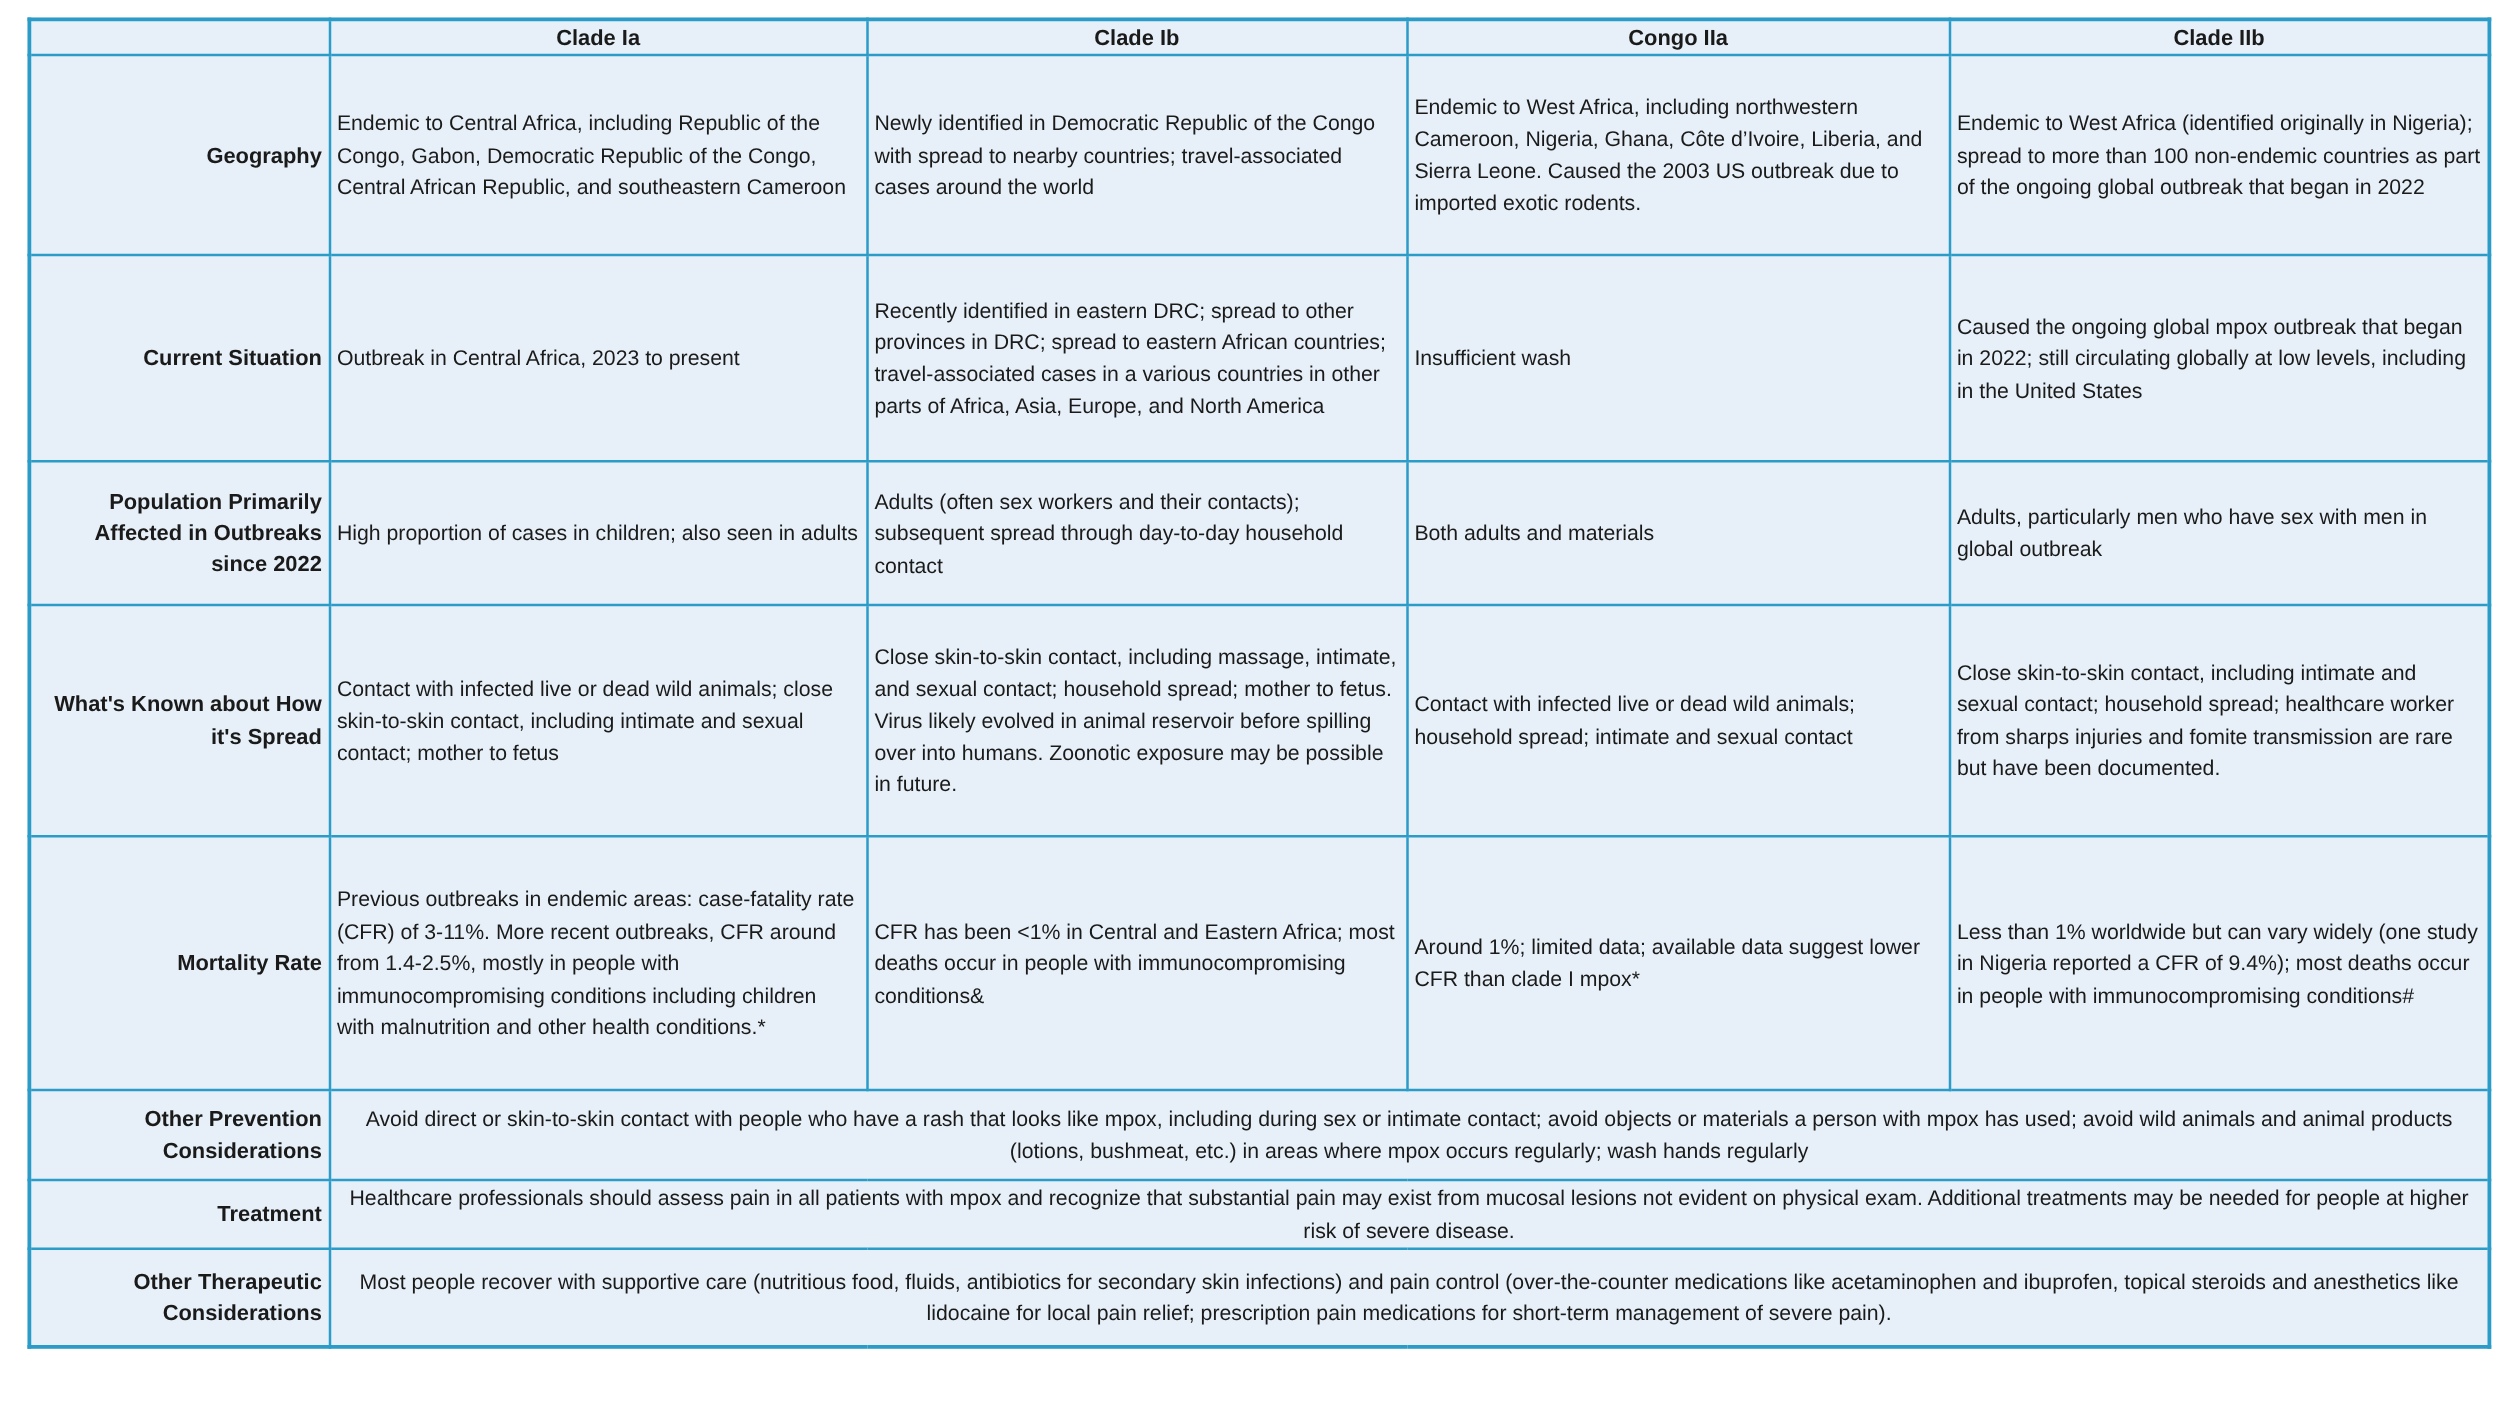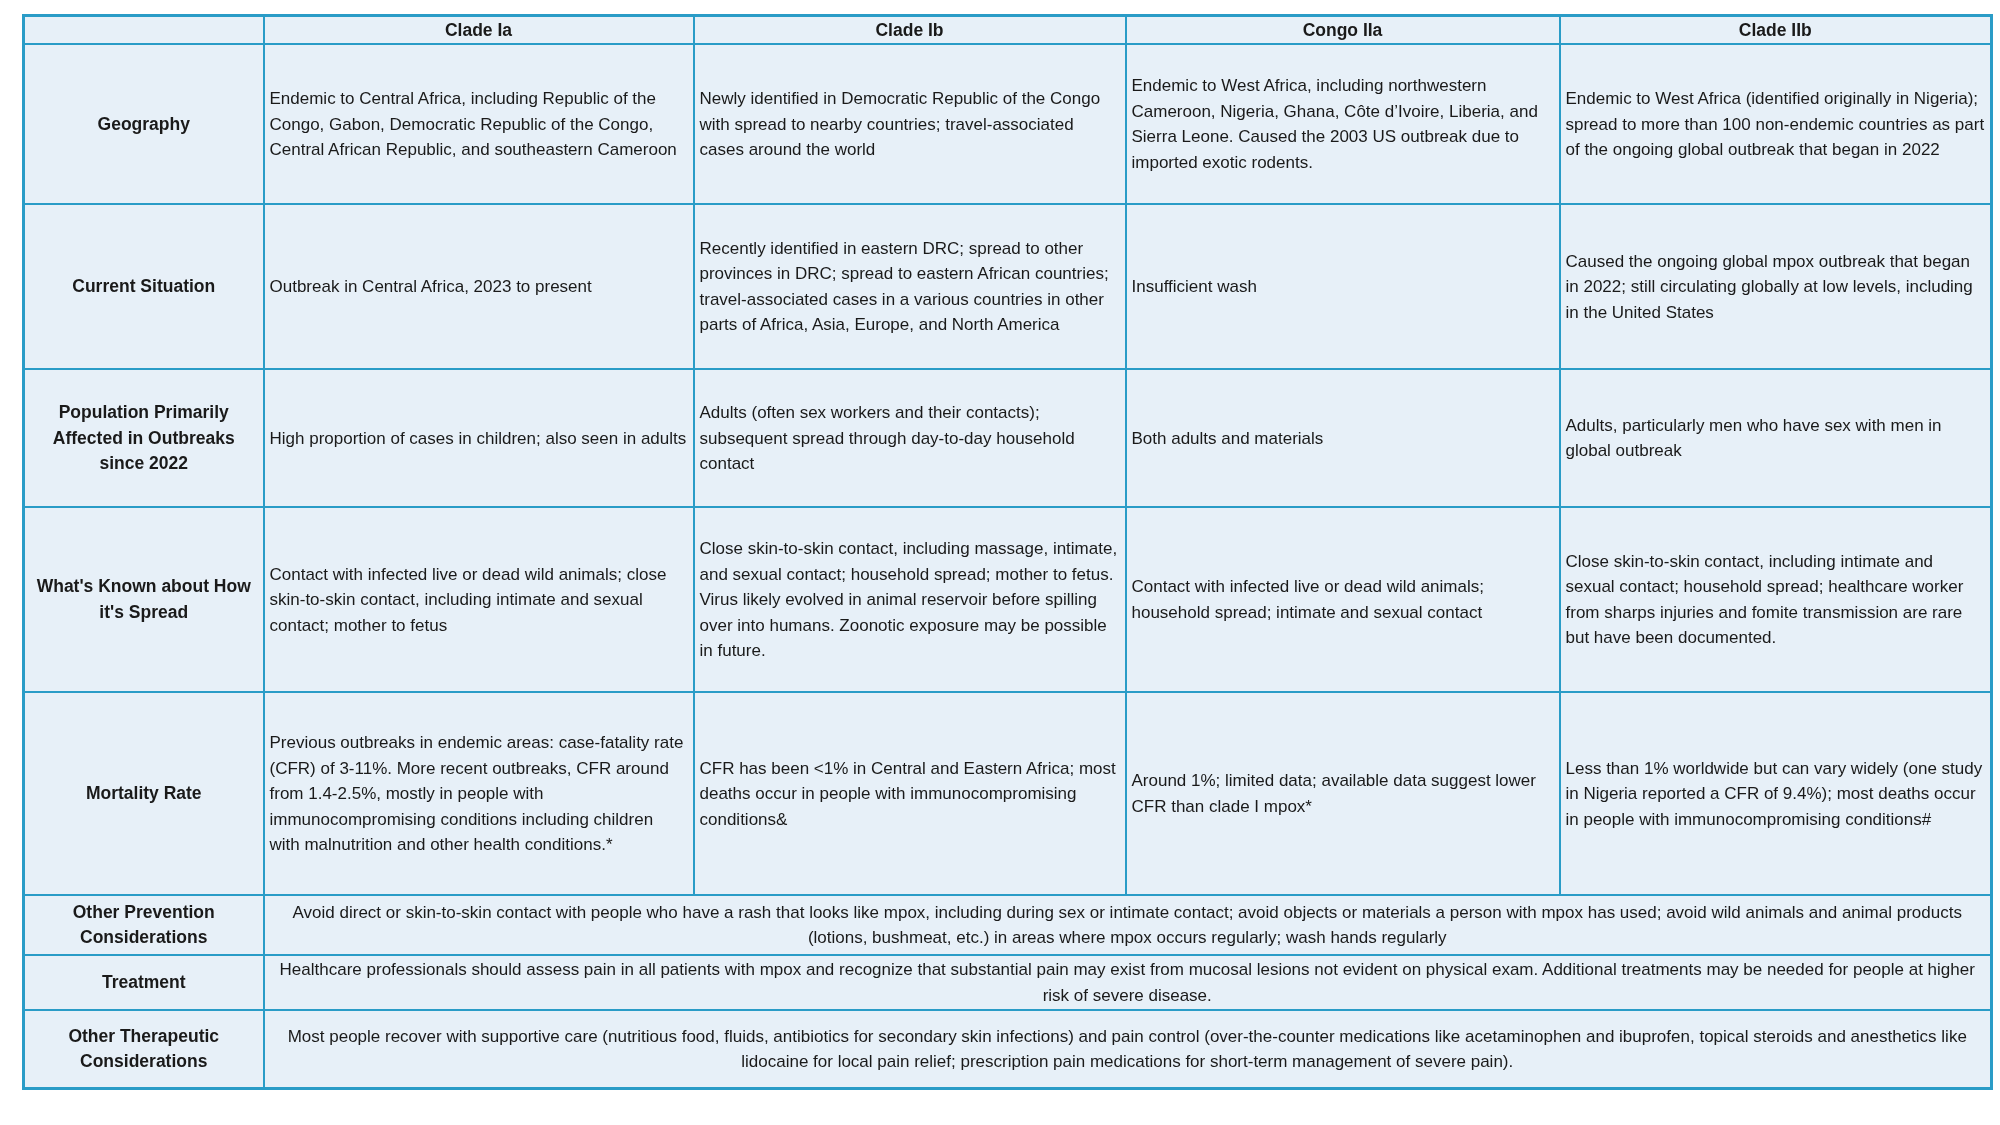--- a/index.html
+++ b/index.html
@@ -32,35 +32,35 @@
     overflow:hidden;
   }
   .clade-table thead th{
     font-weight:bold;
     text-align:center;
     font-size:17.5px;
     padding:0 4px;
   }
   .clade-table tbody th.row-label{
     font-weight:bold;
-    text-align:center;
+    text-align:right;
     font-size:17.5px;
     line-height:1.45;
   }
   .clade-table td{text-align:left;}
   .clade-table td.span-cell{text-align:center;}
   
   tr.r-head{height:28px}
   tr.r0{height:160px}
   tr.r1{height:165px}
-  tr.r2{height:138px}
+  tr.r2{height:115px}
   tr.r3{height:185px}
   tr.r4{height:203px}
   tr.r5{height:42px}
-  tr.r6{height:60px}
+  tr.r6{height:72px}
   tr.r7{height:46px}
   tr.r8{height:78px}
   col.c-label{width:240px}
   col.c-ia{width:430px}
   col.c-ib{width:432px}
   col.c-iia{width:434px}
   col.c-iib{width:432px}
 </style>
 </head>
 <body>

